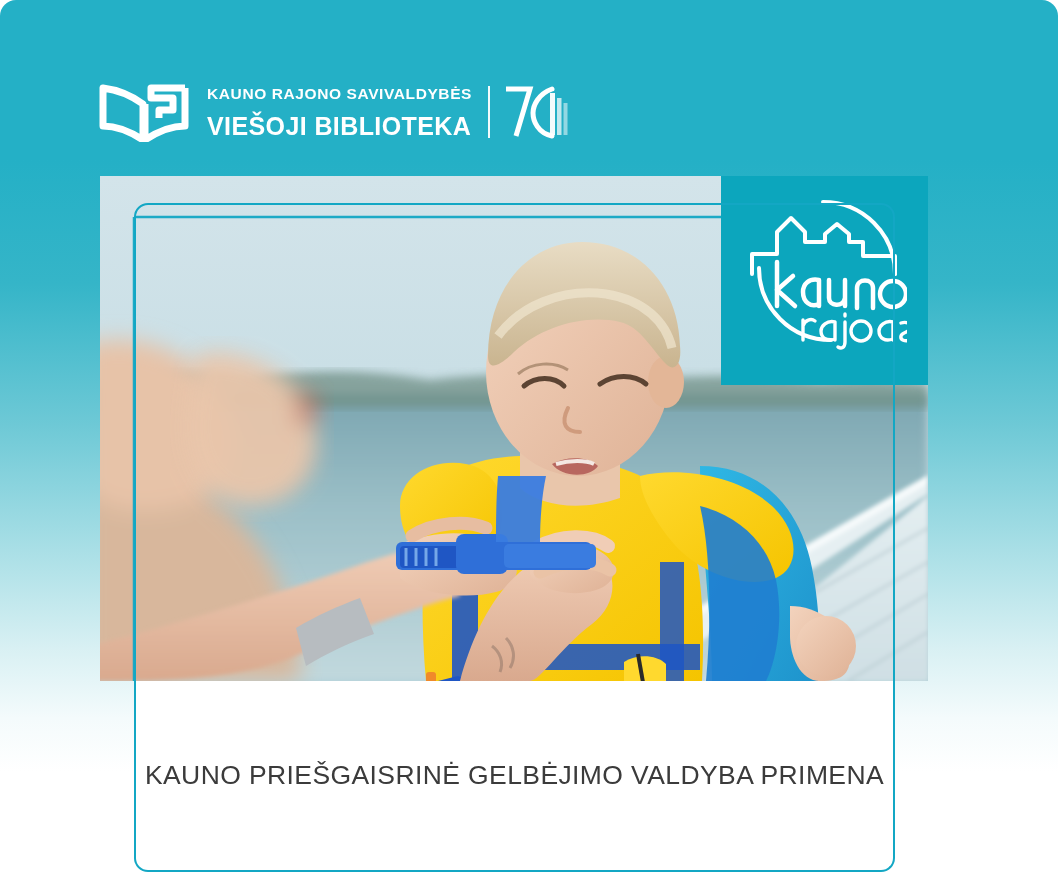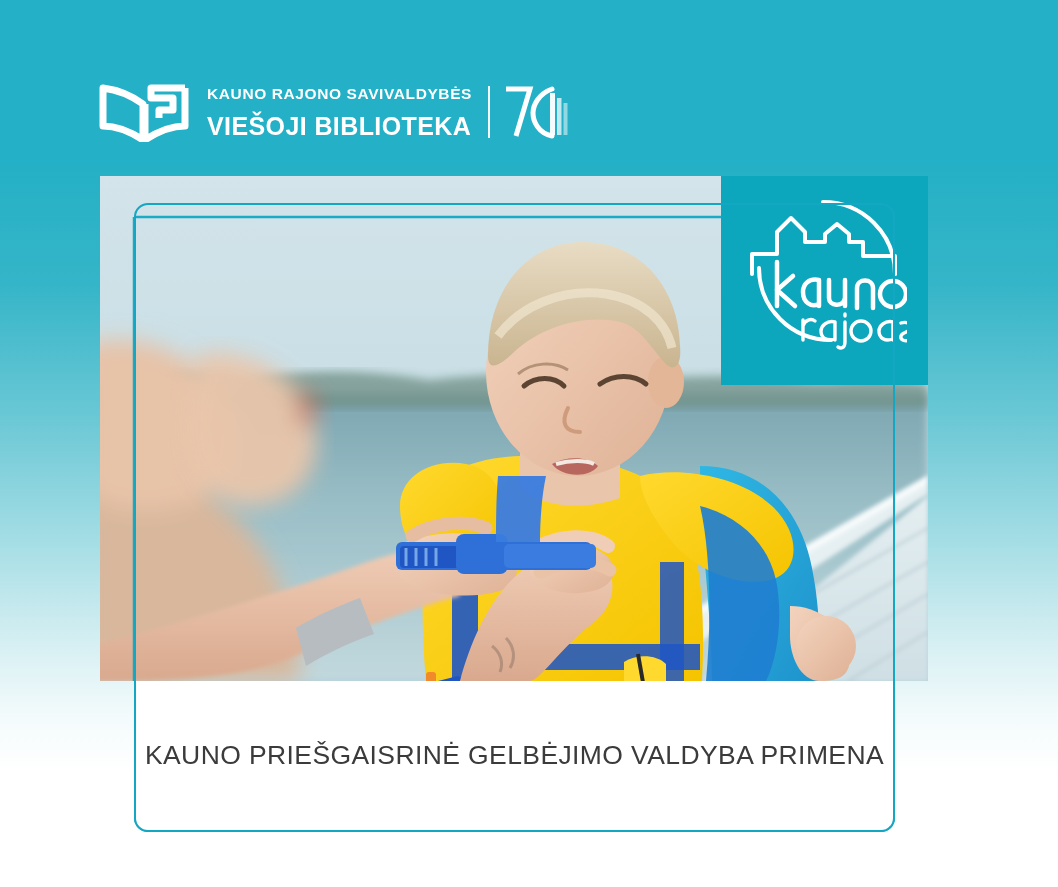--- a/index.html
+++ b/index.html
@@ -22,20 +22,21 @@
         #24b0c6 0%,
         #24b0c6 18%,
         #35b5c8 32%,
         #6ec9d6 48%,
         #a9dfe6 62%,
         #d8f0f3 73%,
         #f4fbfc 81%,
         #ffffff 87%,
         #ffffff 100%);
     overflow: hidden;
+    border-radius: 16px;
   }
 
   
   .header-logo {
     position: absolute;
     left: 99px;
     top: 82px;
     display: flex;
     align-items: center;
     height: 60px;
@@ -109,21 +110,21 @@
     box-sizing: border-box;
     pointer-events: none;
   }
 
   
   .caption-card {
     position: absolute;
     left: 134px;
     top: 681px;
     width: 761px;
-    height: 151px;
+    height: 191px;
     background: #ffffff;
     box-sizing: border-box;
     border-left: 2px solid #13a7c4;
     border-right: 2px solid #13a7c4;
     border-bottom: 2px solid #13a7c4;
     border-bottom-left-radius: 14px;
     border-bottom-right-radius: 14px;
     display: flex;
     flex-direction: column;
     align-items: center;

